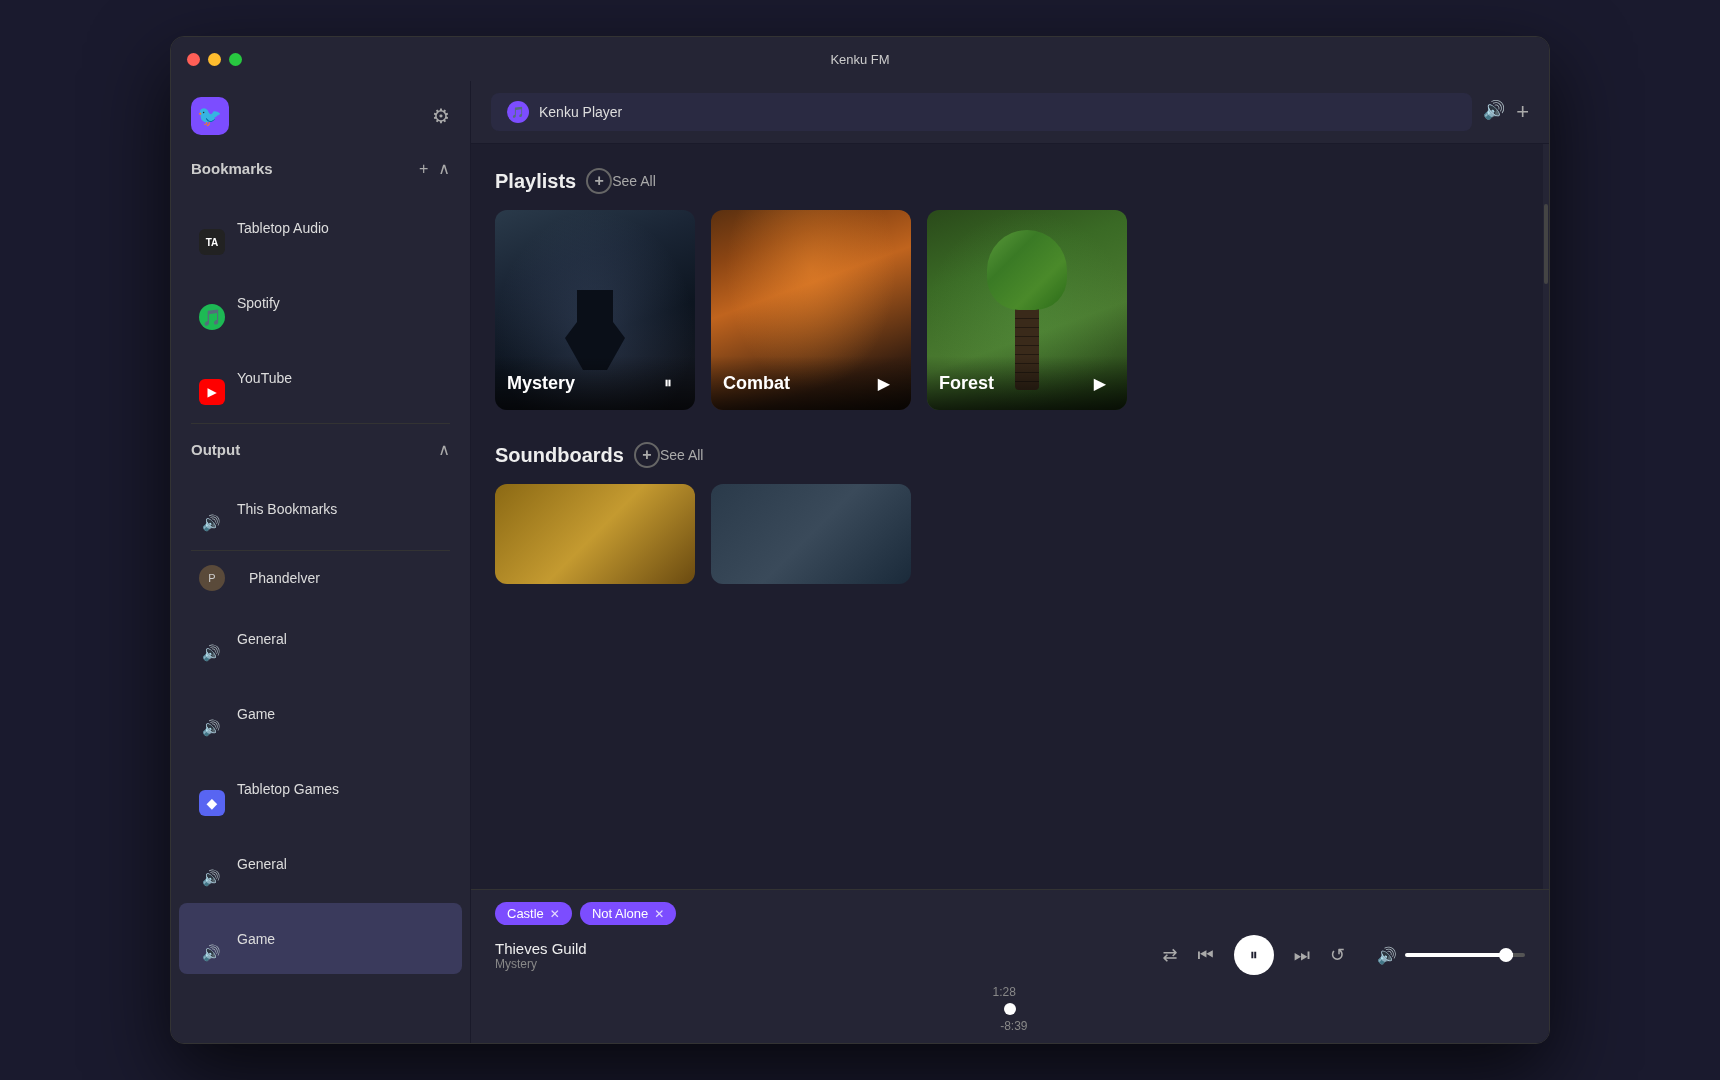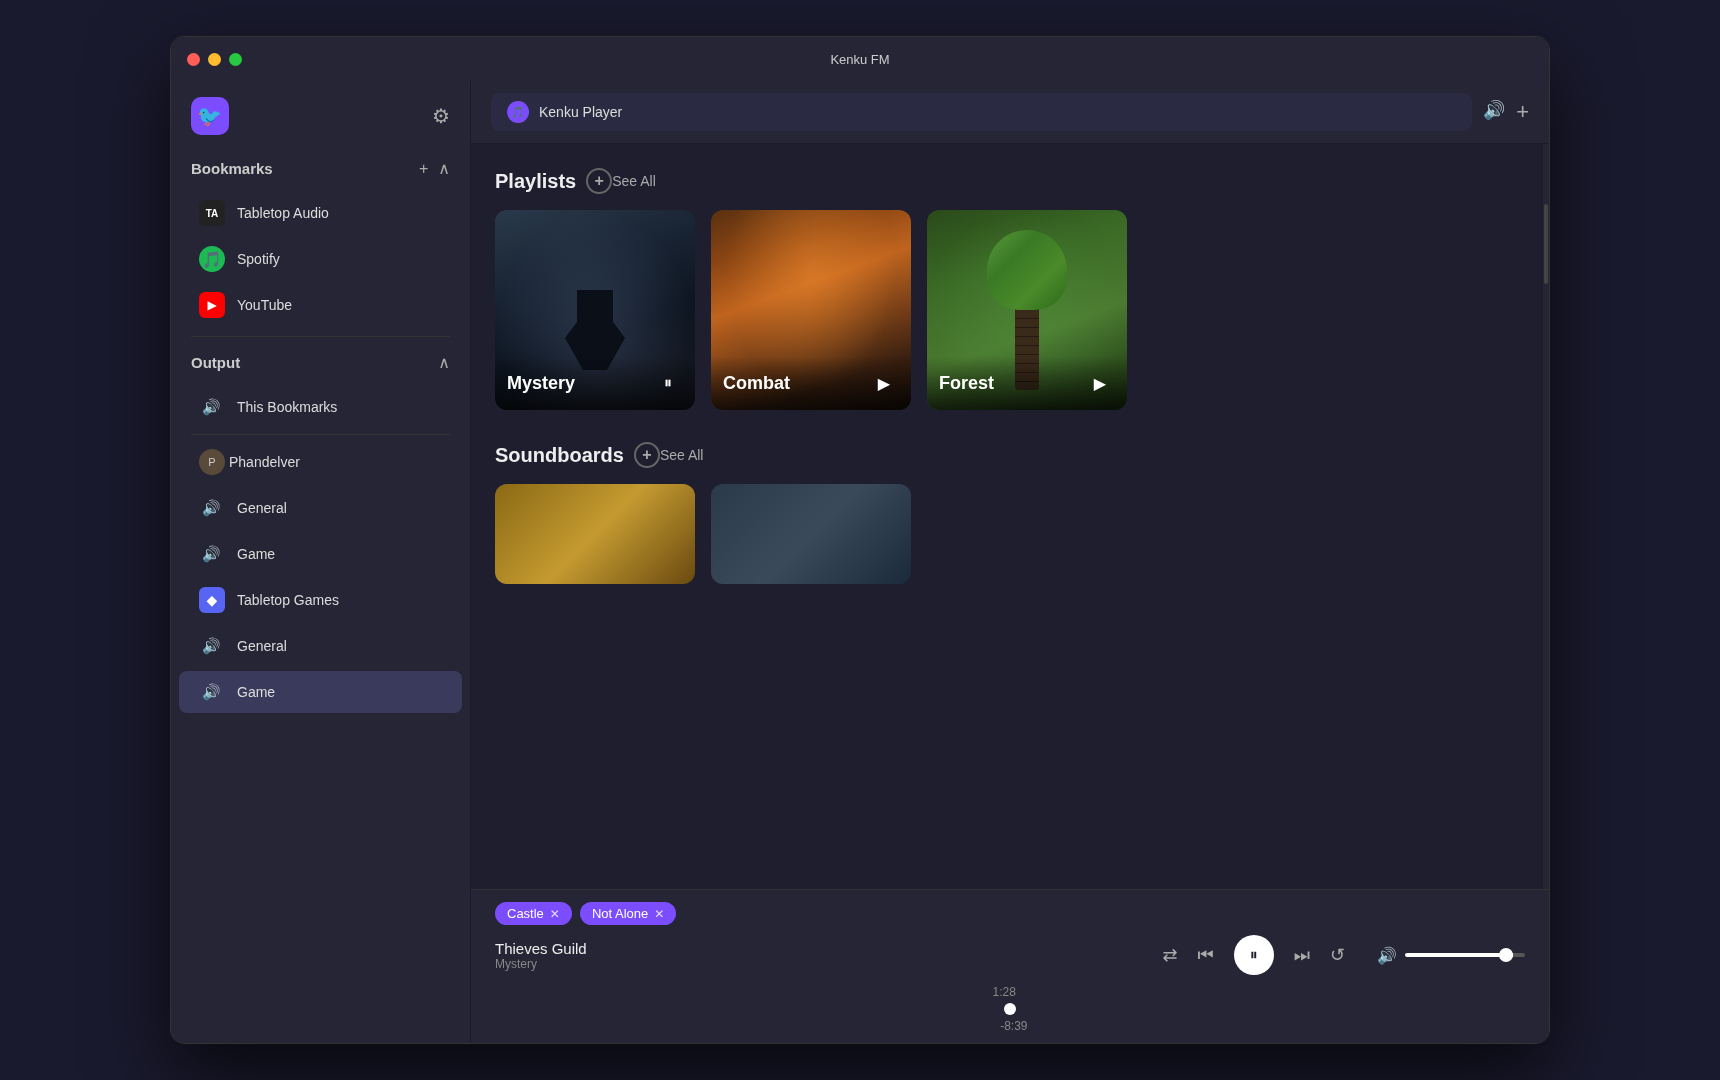--- a/index.html
+++ b/index.html
@@ -120,20 +120,21 @@
     .sidebar-item-icon {
       width: 26px;
       height: 26px;
       border-radius: 6px;
       display: flex;
       align-items: center;
       justify-content: center;
       margin-right: 12px;
       flex-shrink: 0;
       font-size: 14px;
+      margin-top: 29px;
     }
     .icon-tabletop-audio {
       background: #222;
       overflow: hidden;
     }
     .icon-tabletop-audio span {
       font-size: 10px;
       color: #fff;
       font-weight: bold;
     }
@@ -582,21 +583,21 @@
         <div class="sidebar-item-icon">
           <span style="color:#aaa;font-size:15px;">🔊</span>
         </div>
         <span class="sidebar-item-label">This Bookmarks</span>
       </div>
 
       <div class="sidebar-divider" style="margin:4px 20px;"></div>
 
       <div class="sidebar-item">
         <div class="icon-phandelver">P</div>
-        <span class="sidebar-item-label" style="margin-left:4px;">Phandelver</span>
+        <span class="sidebar-item-label" style="margin-left:24px;">Phandelver</span>
       </div>
 
       <div class="sidebar-item">
         <div class="sidebar-item-icon">
           <span style="color:#aaa;font-size:15px;">🔊</span>
         </div>
         <span class="sidebar-item-label">General</span>
       </div>
 
       <div class="sidebar-item">

